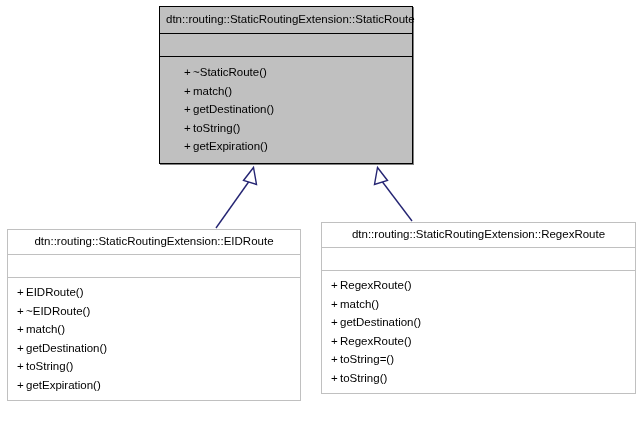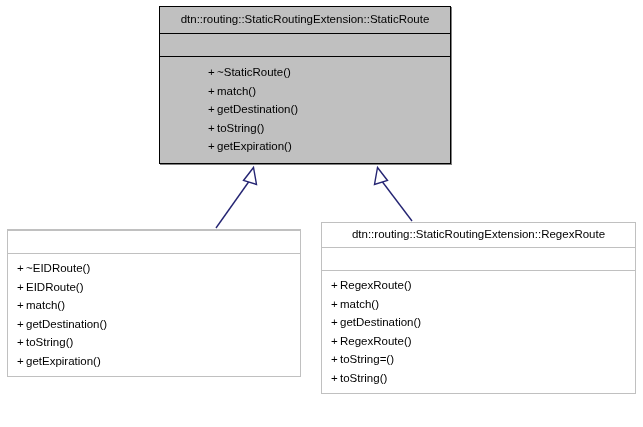--- a/index.html
+++ b/index.html
@@ -69,21 +69,20 @@
   }
   .member {
     font-size: 11.5px;
     color: #000000;
     line-height: 18.5px;
     padding-left: 9px;
     white-space: nowrap;
   }
   .uml-class.base .member {
     padding-left: 24px;
-    margin-left: 24px;
   }
   .vis {
     display: inline-block;
     width: 9px;
   }
 </style>
 </head>
 <body>
 
 <div id="canvas">
@@ -94,21 +93,21 @@
       <line x1="216" y1="228" x2="250" y2="180" stroke="#252573" stroke-width="1.4"></line>
       <polygon points="253.5,167.5 243.5,180.5 256.5,184.5" fill="#ffffff" stroke="#252573" stroke-width="1.4"></polygon>
     </g>
 
     <g>
       <line x1="412" y1="221" x2="381" y2="180" stroke="#252573" stroke-width="1.4"></line>
       <polygon points="377.5,167.5 374.5,184.5 387.5,180.5" fill="#ffffff" stroke="#252573" stroke-width="1.4"></polygon>
     </g>
   </svg>
 
-  <div class="uml-class base" style="left:159px; top:6px; width:292px;">
+  <div class="uml-class base" style="left:159px; top:6px; width:254px;">
     <div class="uml-title">dtn::routing::StaticRoutingExtension::StaticRoute</div>
     <div class="divider"></div>
     <div class="uml-attrs"></div>
     <div class="divider"></div>
     <div class="uml-methods">
       <div class="member">
         <span class="vis">+</span><span>~StaticRoute()</span>
       </div>
       <div class="member">
         <span class="vis">+</span><span>match()</span>
@@ -119,29 +118,30 @@
       <div class="member">
         <span class="vis">+</span><span>toString()</span>
       </div>
       <div class="member">
         <span class="vis">+</span><span>getExpiration()</span>
       </div>
     </div>
   </div>
 
   <div class="uml-class" style="left:7px; top:229px; width:294px;">
+    <div class="uml-title">dtn::routing::StaticRoutingExtension::EIDRoute</div>
     <div class="divider"></div>
     <div class="uml-attrs"></div>
     <div class="divider"></div>
     <div class="uml-methods">
       <div class="member">
-        <span class="vis">+</span><span>~EIDRoute()</span>
+        <span class="vis">+</span><span>EIDRoute()</span>
       </div>
       <div class="member">
-        <span class="vis">+</span><span>EIDRoute()</span>
+        <span class="vis">+</span><span>~EIDRoute()</span>
       </div>
       <div class="member">
         <span class="vis">+</span><span>match()</span>
       </div>
       <div class="member">
         <span class="vis">+</span><span>getDestination()</span>
       </div>
       <div class="member">
         <span class="vis">+</span><span>toString()</span>
       </div>

